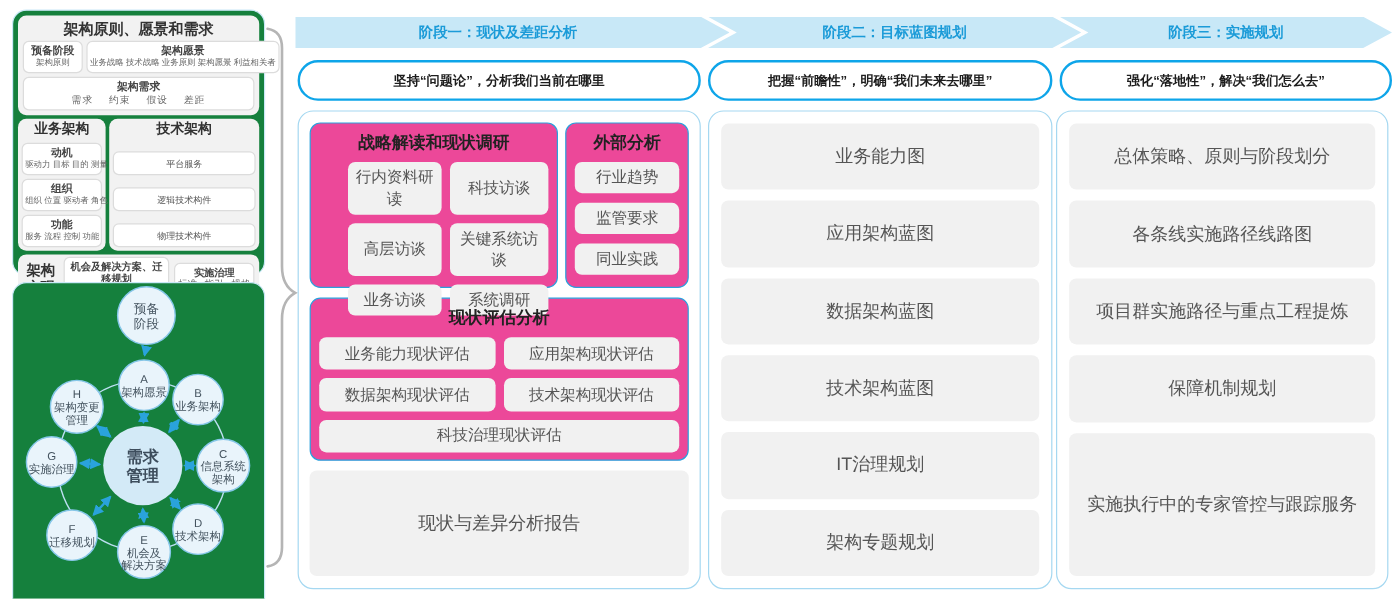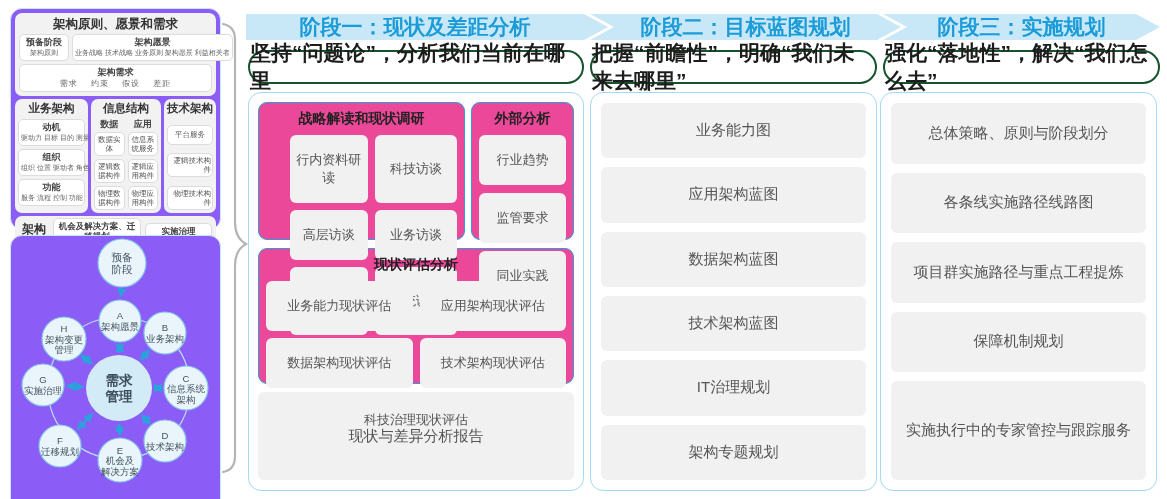--- a/index.html
+++ b/index.html
@@ -1,19 +1,19 @@
 <!DOCTYPE html>
 <html><head>
 <meta charset="utf-8">
 <style>
   html,body { margin:0; padding:0; background:#fff; font-family:"Liberation Sans","DejaVu Sans",sans-serif; }
   #stage { position:relative; width:1167px; height:499px; background:#fff; overflow:hidden; }
 
   
-  .panel { position:absolute; border:1.5px solid #c9e8f7; border-radius:12px; background:#8b5cf6; box-sizing:border-box; }
+  .panel { position:absolute; border:1.5px solid #c9e8f7; border-radius:12px; background:#15803d; box-sizing:border-box; }
   #panel-top { left:10px; top:8px; width:211px; height:222px; padding:4px; display:flex; flex-direction:column; gap:3px; }
   #panel-adm { left:10px; top:235px; width:211px; height:332px; }
 
   .gbox { background:#f2f2f2; border-radius:7px; box-sizing:border-box; }
   .wbox { background:#fff; border:1px solid #dcdcdc; border-radius:5px; box-sizing:border-box; }
 
   .sec1 { padding:3px 4px 4px; }
   .sec-title { text-align:center; font-weight:bold; font-size:12.5px; color:#333; line-height:16px; }
   .sec1-row { display:flex; gap:3px; margin-top:2px; }
   .mini { padding:2px 2px; text-align:center; }
@@ -40,43 +40,43 @@
   .sec3 { display:flex; align-items:center; gap:4px; padding:3px 4px; min-height:40px; }
   .sec3-label { width:30px; font-weight:bold; font-size:12px; color:#333; text-align:center; line-height:14px; flex:none; }
   .sec3 .wbox { padding:2px 2px; text-align:center; }
   #impl-box1 { flex:1.35; }
   #impl-box2 { flex:1; }
   .s3-title { font-size:8.5px; font-weight:bold; color:#444; line-height:10px; }
   .s3-sub { font-size:8px; color:#666; line-height:10px; word-spacing:4px; }
 
   
   .band { position:absolute; top:14px; height:26px; background:#c8e8f7; color:#1b9bd8;
-          font-weight:bold; font-size:21px; display:flex; align-items:center; justify-content:center; box-sizing:border-box; }
+          font-weight:bold; font-size:12px; display:flex; align-items:center; justify-content:center; box-sizing:border-box; }
   #band1 { left:246px; width:362px; padding-right:24px;
            clip-path:polygon(0 0, calc(100% - 24px) 0, 100% 50%, calc(100% - 24px) 100%, 0 100%); }
   #band2 { left:590px; width:311px;
            clip-path:polygon(0 0, calc(100% - 24px) 0, 100% 50%, calc(100% - 24px) 100%, 0 100%, 24px 50%); }
   #band3 { left:883px; width:277px;
            clip-path:polygon(0 0, calc(100% - 24px) 0, 100% 50%, calc(100% - 24px) 100%, 0 100%, 24px 50%); }
 
-  .slogan { position:absolute; top:50px; height:34px; background:#fff; border:2px solid #14532d; border-radius:17px;
-            display:flex; align-items:center; justify-content:center; font-weight:bold; font-size:21px; color:#1d1d1d; box-sizing:border-box; }
+  .slogan { position:absolute; top:50px; height:34px; background:#fff; border:2px solid #0ea5e9; border-radius:17px;
+            display:flex; align-items:center; justify-content:center; font-weight:bold; font-size:11px; color:#1d1d1d; box-sizing:border-box; }
   #slogan1 { left:248px; width:336px; }
   #slogan2 { left:590px; width:287px; }
   #slogan3 { left:883px; width:277px; }
 
   .content { position:absolute; top:92px; height:399px; border:1.5px solid #a5d8f1; border-radius:13px; background:#fff; box-sizing:border-box; }
   #content1 { left:248px; width:336px; padding:9px; }
   #content2 { left:590px; width:287px; padding:10px; display:flex; flex-direction:column; gap:9px; }
   #content3 { left:880px; width:277px; padding:10px; display:flex; flex-direction:column; gap:9px; }
 
   .bluebox { border:1.5px solid #2aa0dd; border-radius:9px; background:#ec4899; box-sizing:border-box; padding:6px 7px; }
   .btitle { text-align:center; font-weight:bold; font-size:14px; color:#222; margin:1px 0 7px; }
   .gitem { background:#f1f1f1; border-radius:6px; display:flex; align-items:center; justify-content:center;
-           color:#555; font-size:13px; text-align:center; box-sizing:border-box; padding:16px 4px; }
+           color:#555; font-size:13px; text-align:center; box-sizing:border-box; padding:4px 4px; }
 
   .c1row { display:flex; gap:6px; height:138px; }
   #strategy-box { flex:2.2; display:flex; flex-direction:column; }
   #external-box { flex:1; display:flex; flex-direction:column; }
   .grid2 { display:grid; grid-template-columns:1fr 1.06fr; gap:7px; flex:1;margin-left:24px; }
   #external-box .ext-items { display:flex; flex-direction:column; gap:8px; flex:1; }
   #assessment-box { margin-top:8px; height:136px; display:flex; flex-direction:column; }
   .grid2b { display:grid; grid-template-columns:1fr 1fr; gap:7px; flex:1; }
   .span2 { grid-column:1 / span 2; }
   #report-box { margin-top:8px; height:88px; font-size:15px; color:#555; }
@@ -119,37 +119,20 @@
         <div class="wbox mini">
           <div class="mini-title">组织</div>
           <div class="mini-sub">组织 位置 驱动者 角色</div>
         </div>
         <div class="wbox mini">
           <div class="mini-title">功能</div>
           <div class="mini-sub">服务 流程 控制 功能</div>
         </div>
       </div>
 
-      <div class="gbox arch-col" id="info-col">
-        <div class="col-title">信息结构</div>
-        <div class="info-cols">
-          <div class="info-subcol">
-            <div class="subcol-title">数据</div>
-            <div class="wbox tinybox">数据实体</div>
-            <div class="wbox tinybox">逻辑数据构件</div>
-            <div class="wbox tinybox">物理数据构件</div>
-          </div>
-          <div class="info-subcol">
-            <div class="subcol-title">应用</div>
-            <div class="wbox tinybox">信息系统服务</div>
-            <div class="wbox tinybox">逻辑应用构件</div>
-            <div class="wbox tinybox">物理应用构件</div>
-          </div>
-        </div>
-      </div>
 
       <div class="gbox arch-col" id="tech-col">
         <div class="col-title">技术架构</div>
         <div class="spacer"></div>
         <div class="wbox tinybox">平台服务</div>
         <div class="spacer"></div>
         <div class="wbox tinybox">逻辑技术构件</div>
         <div class="spacer"></div>
         <div class="wbox tinybox">物理技术构件</div>
       </div>
@@ -265,22 +248,22 @@
   </div>
 
   <div id="content1" class="content">
     <div class="c1row">
       <div class="bluebox" id="strategy-box">
         <div class="btitle">战略解读和现状调研</div>
         <div class="grid2">
           <div class="gitem">行内资料研读</div>
           <div class="gitem">科技访谈</div>
           <div class="gitem">高层访谈</div>
+          <div class="gitem">关键系统访谈</div>
           <div class="gitem">业务访谈</div>
-          <div class="gitem">关键系统访谈</div>
           <div class="gitem">系统调研</div>
         </div>
       </div>
       <div class="bluebox" id="external-box">
         <div class="btitle">外部分析</div>
         <div class="ext-items">
           <div class="gitem">行业趋势</div>
           <div class="gitem">监管要求</div>
           <div class="gitem">同业实践</div>
         </div>

